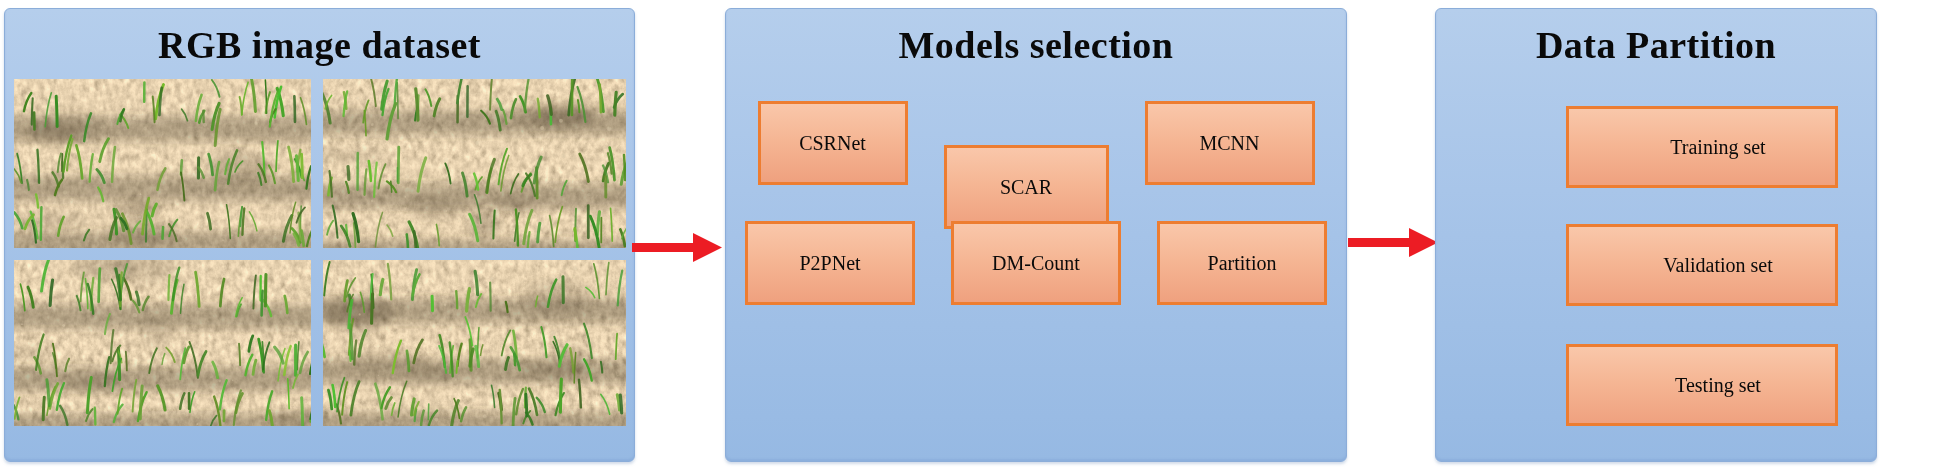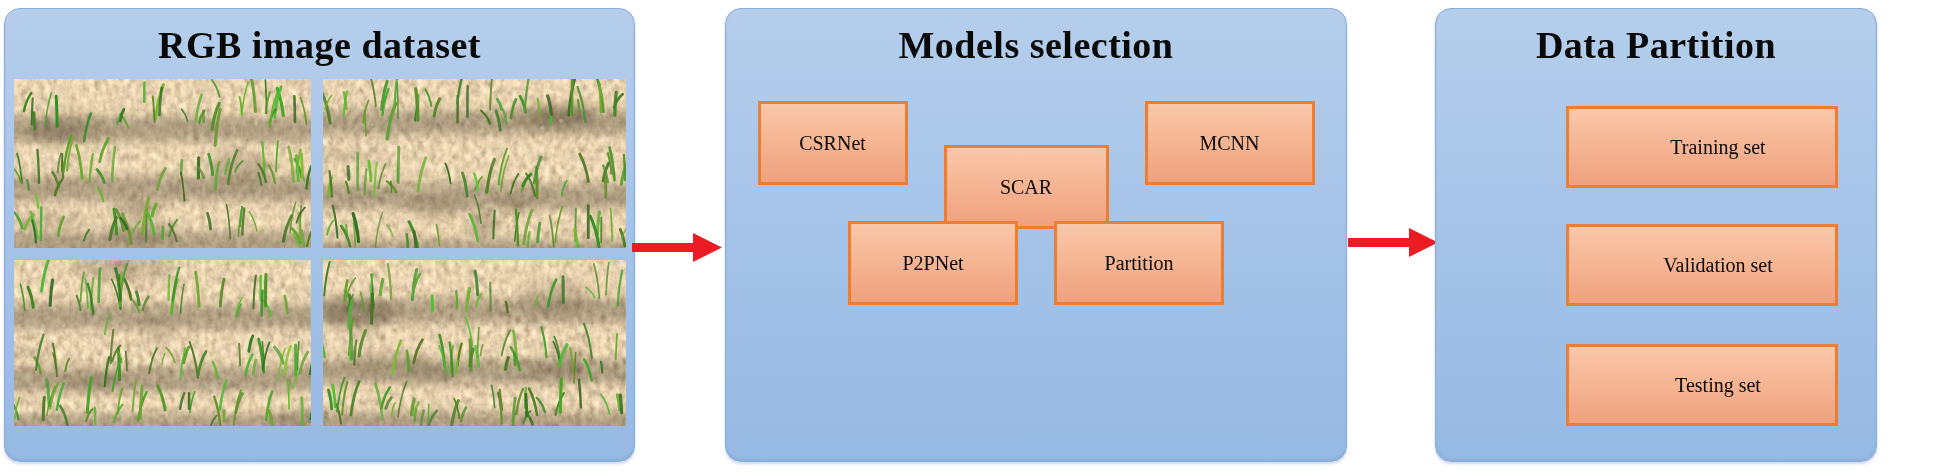--- a/index.html
+++ b/index.html
@@ -3,21 +3,21 @@
 <meta charset="utf-8">
 <style>
   html,body{margin:0;padding:0;}
   body{
     width:1949px;height:473px;position:relative;overflow:hidden;
     background:#ffffff;
     font-family:"Liberation Serif", serif;
   }
   .panel{
     position:absolute;top:8px;height:454px;
-    border-radius:16px;
+    border-radius:6px;
     background:linear-gradient(180deg,#b5ceec 0%,#a8c5e9 40%,#96b9e3 100%);
     border:1px solid #8badd9;
     box-shadow:0 2px 3px rgba(120,150,190,.35), inset 0 -2px 2px rgba(120,155,205,.35);
     box-sizing:border-box;
   }
   #panel-rgb{left:4px;width:631px;}
   #panel-models{left:725px;width:622px;}
   #panel-partition{left:1435px;width:442px;}
   .panel-title{
     position:absolute;left:0;right:0;top:14px;
@@ -771,20 +771,23 @@
       </div>
     <div class="model-box mw-3">
         <span>MCNN</span>
       </div>
   </div>
   <div class="models-row" id="models-row-2">
     <div class="model-box mw-3">
         <span>P2PNet</span>
       </div>
     <div class="model-box mw-3">
+        <span>DM-Count</span>
+      </div>
+    <div class="model-box mw-3">
         <span>Partition</span>
       </div>
   </div>
 </div>
 
 <svg class="flow-arrow" id="arrow-2" viewBox="0 0 90 32">
   <rect x="0" y="12" width="63" height="9" fill="#ec1c24"></rect>
   <polygon points="61,2 90,16.5 61,31" fill="#ec1c24"></polygon>
 </svg>
 

